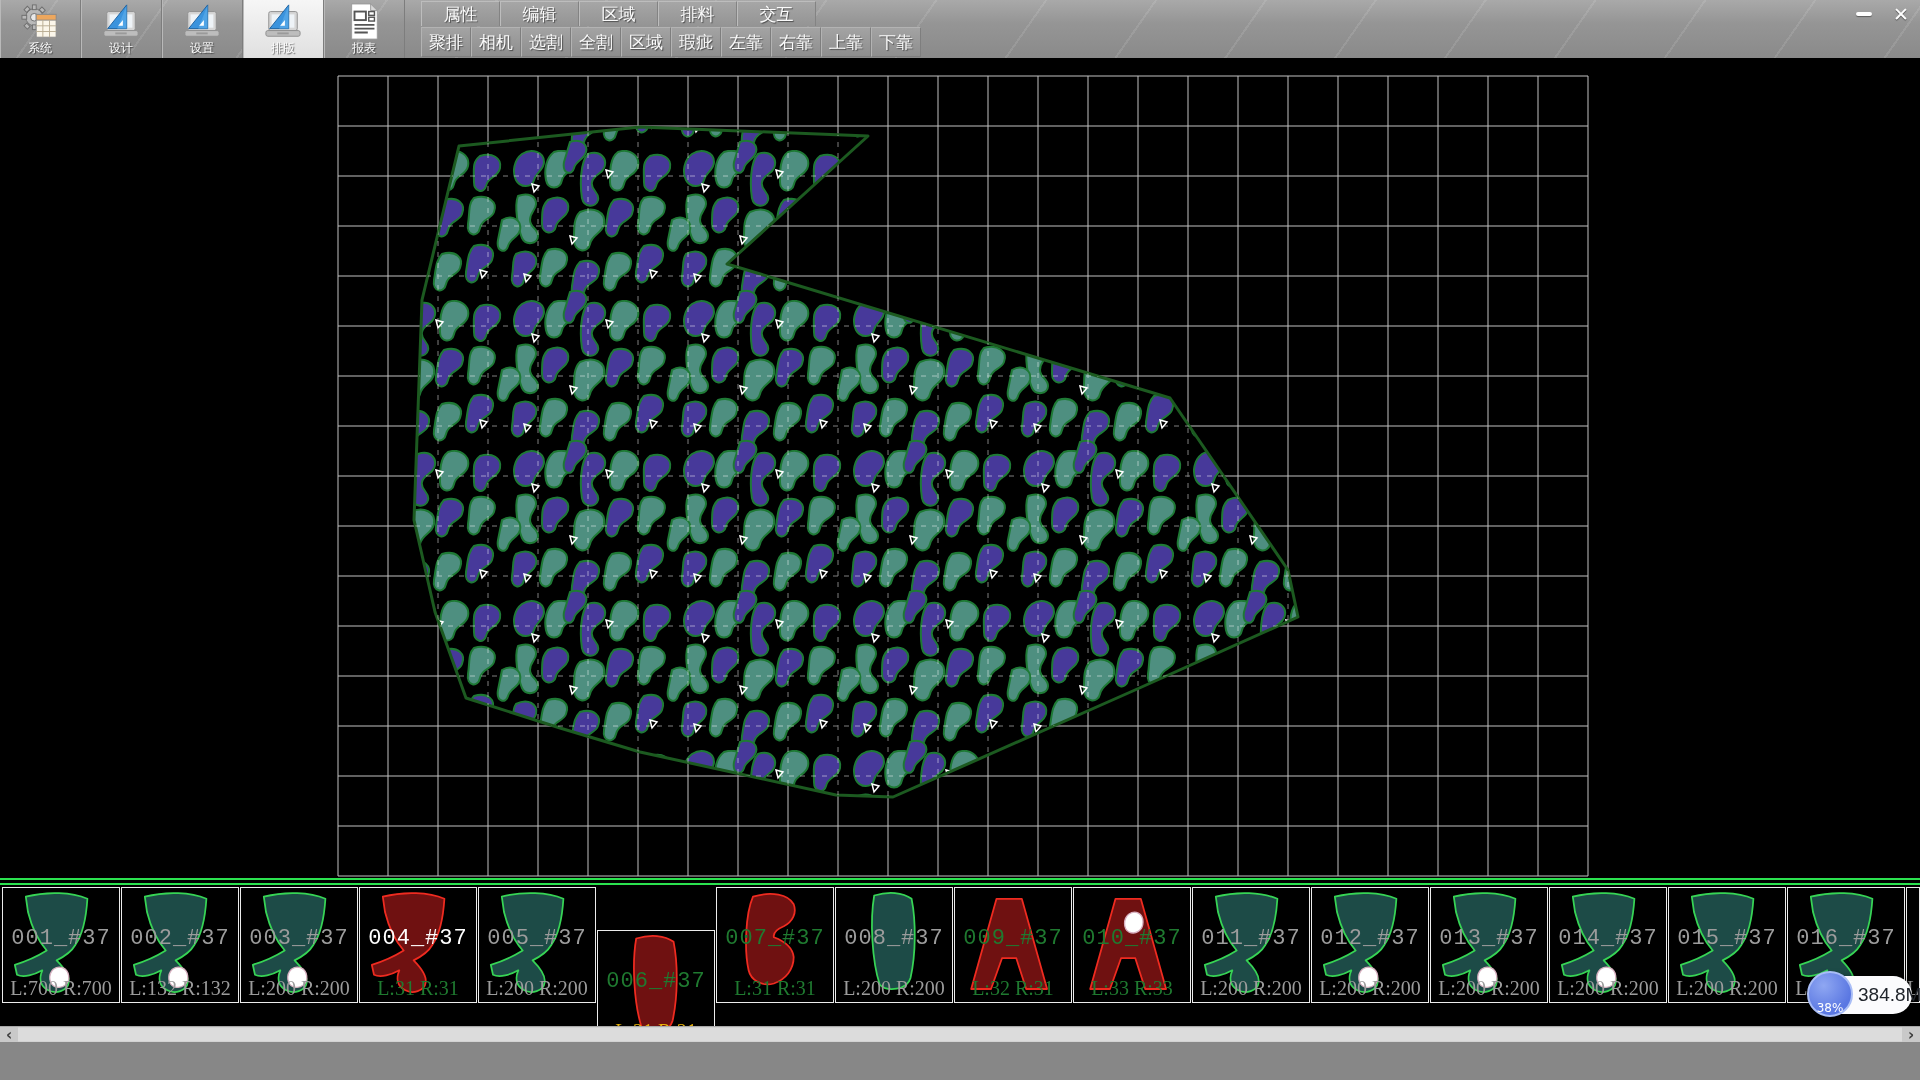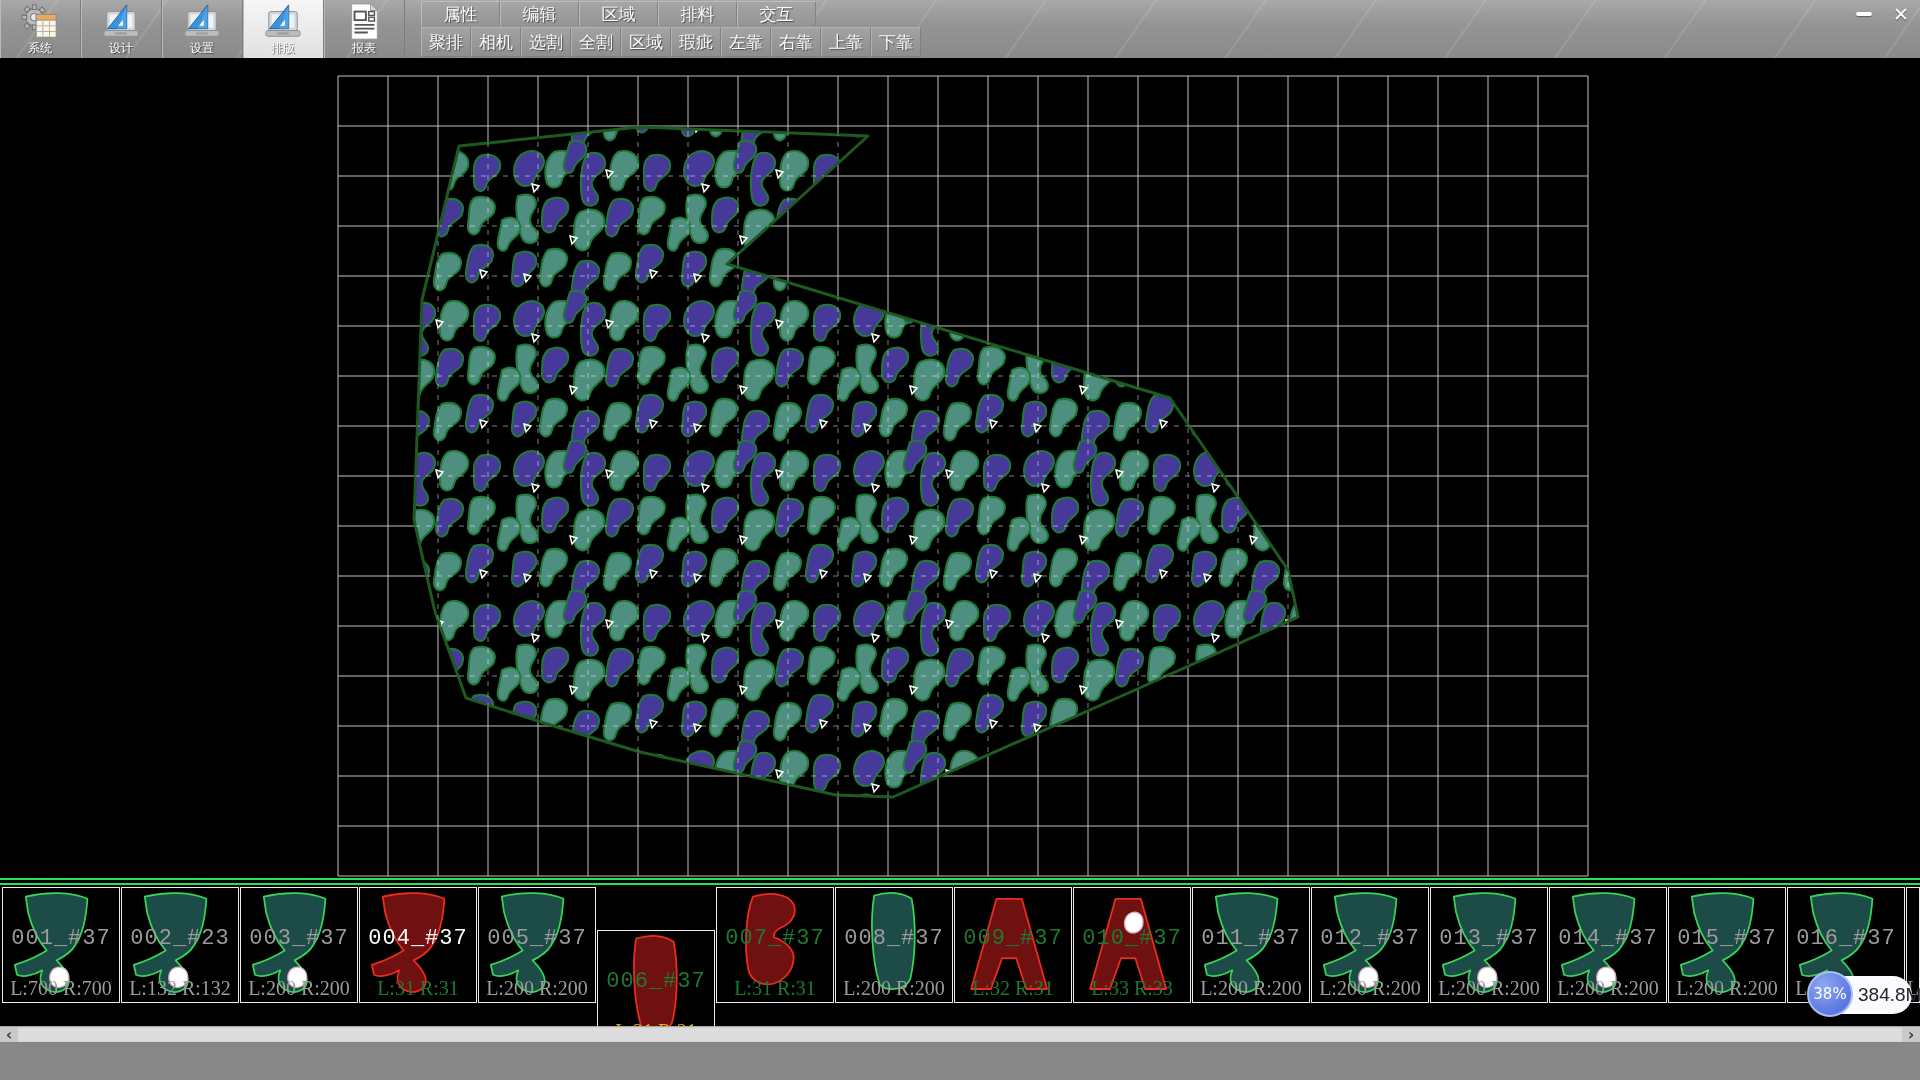--- a/index.html
+++ b/index.html
@@ -63,22 +63,22 @@
   .hs-arrow.right{right:0;}
   .hs-thumb{position:absolute;left:18px;top:1px;width:1884px;height:13px;background:#dcdcdc;cursor:grab;}
   .bottomfill{position:absolute;left:0;top:1042px;width:1920px;height:38px;background:#878787;}
 
   
   .pill{position:absolute;left:1810px;top:976px;width:102px;height:38px;background:#fbfbfd;
     border-radius:19px;box-shadow:0 2px 8px rgba(0,0,0,.5);}
   .pcircle{position:absolute;left:-3px;top:-5px;width:46px;height:46px;border-radius:50%;
     background:radial-gradient(circle at 35% 30%,#8fa7f2,#5a77e2 70%);
     border:2px solid #a9bdf6;box-sizing:border-box;
-    display:flex;align-items:center;justify-content:center;
-    color:#fff;font-size:15px;}
+    display:flex;align-items:flex-end;justify-content:center;
+    color:#fff;font-size:12px;}
   .pill .mem{position:absolute;left:48px;top:0;height:38px;line-height:38px;
     color:#20242b;font-size:19px;font-family:"Liberation Sans",sans-serif;}
 </style>
 </head>
 <body>
 
 <div class="app">
 
   <div class="titlebar">
     <div class="streaks"></div>
@@ -315,21 +315,21 @@
           <path d="M43,72 C49,68 56,71 57,78 C58,85 52,90 45,88 C39,86 38,77 43,72 Z" fill="#FFFFFF" stroke="#D8B0C0" stroke-width="1.2"></path>
         </svg>
         <div class="clabel" style="color:#9C9C9C">001_#37</div>
         <div class="clr" style="color:#9C9C9C">L:700 R:700</div>
       </div>
       <div class="cell" style="left: 121px;">
         <svg width="110" height="112" viewBox="0 0 100 100">
       <path d="M18,6 C38,1 60,2 74,8 C73,24 70,40 63,50 C59,57 52,61 46,64 C52,70 58,77 57,84 C56,92 45,95 38,91 C31,87 30,80 33,73 C26,77 16,80 10,77 L8,68 C18,65 29,60 37,55 C29,46 23,32 20,20 Z" fill="#1D4B47" stroke="#37D455" stroke-width="1.6" stroke-linejoin="round"></path>
           <path d="M43,72 C49,68 56,71 57,78 C58,85 52,90 45,88 C39,86 38,77 43,72 Z" fill="#FFFFFF" stroke="#D8B0C0" stroke-width="1.2"></path>
         </svg>
-        <div class="clabel" style="color:#9C9C9C">002_#23</div>
+        <div class="clabel" style="color:#9C9C9C">002_#37</div>
         <div class="clr" style="color:#9C9C9C">L:132 R:132</div>
       </div>
       <div class="cell" style="left: 240px;">
         <svg width="110" height="112" viewBox="0 0 100 100">
       <path d="M18,6 C38,1 60,2 74,8 C73,24 70,40 63,50 C59,57 52,61 46,64 C52,70 58,77 57,84 C56,92 45,95 38,91 C31,87 30,80 33,73 C26,77 16,80 10,77 L8,68 C18,65 29,60 37,55 C29,46 23,32 20,20 Z" fill="#1D4B47" stroke="#37D455" stroke-width="1.6" stroke-linejoin="round"></path>
           <path d="M43,72 C49,68 56,71 57,78 C58,85 52,90 45,88 C39,86 38,77 43,72 Z" fill="#FFFFFF" stroke="#D8B0C0" stroke-width="1.2"></path>
         </svg>
         <div class="clabel" style="color:#9C9C9C">003_#37</div>
         <div class="clr" style="color:#9C9C9C">L:200 R:200</div>
       </div>

